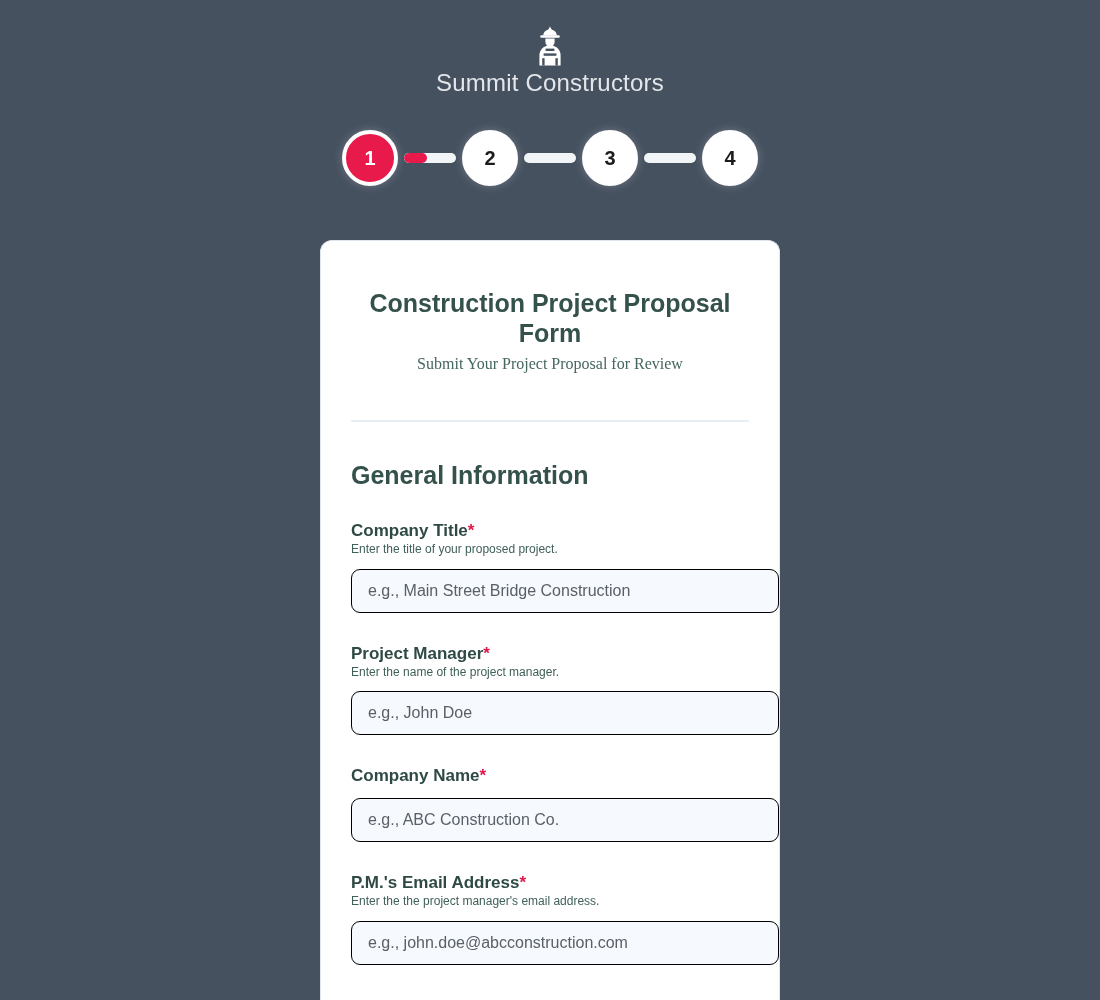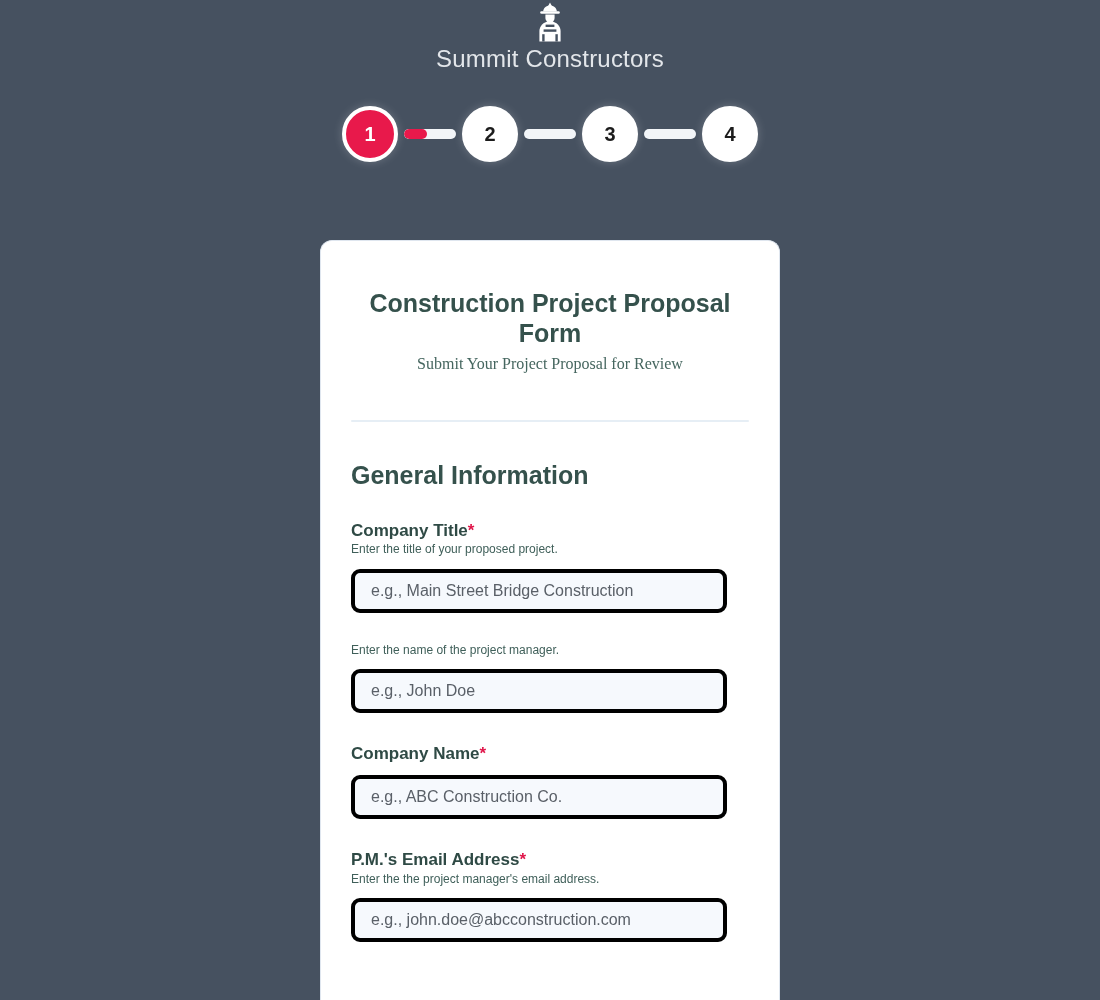--- a/index.html
+++ b/index.html
@@ -17,20 +17,21 @@
   }
 
   .page {
     position: relative;
     width: 1100px;
     height: 1000px;
   }
 
   
   .brand {
+    padding-top: 24px;
     display: flex;
     flex-direction: column;
     align-items: center;
   }
 
   .brand-logo {
     width: 40px;
     height: 42px;
     display: block;
     margin-bottom: 4px;
@@ -154,24 +155,24 @@
   .field-help {
     margin-top: 1px;
     font-size: 12px;
     font-weight: 400;
     color: #3f5f59;
     line-height: 1.3;
   }
 
   .field-input {
     margin-top: 11px;
-    width: 376px;
+    width: 428px;
     height: 44px;
     background: #f6f9fd;
-    border: 4px solid #000000;
+    border: 1px solid #000000;
     border-radius: 9px;
     padding: 0 16px;
     font-family: "Liberation Sans", sans-serif;
     font-size: 16px;
     color: #3a3f45;
     outline: none;
     display: block;
   }
 
   .field-input::placeholder {
@@ -238,20 +239,23 @@
 
     <div class="field">
       <div class="field-label">
         <span>Company Title</span><span class="req">*</span>
       </div>
       <div class="field-help">Enter the title of your proposed project.</div>
       <input class="field-input" type="text" placeholder="e.g., Main Street Bridge Construction" style="">
     </div>
 
     <div class="field">
+      <div class="field-label">
+        <span>Project Manager</span><span class="req">*</span>
+      </div>
       <div class="field-help">Enter the name of the project manager.</div>
       <input class="field-input" type="text" placeholder="e.g., John Doe" style="">
     </div>
 
     <div class="field">
       <div class="field-label">
         <span>Company Name</span><span class="req">*</span>
       </div>
       <input class="field-input" type="text" placeholder="e.g., ABC Construction Co." style="">
     </div>

